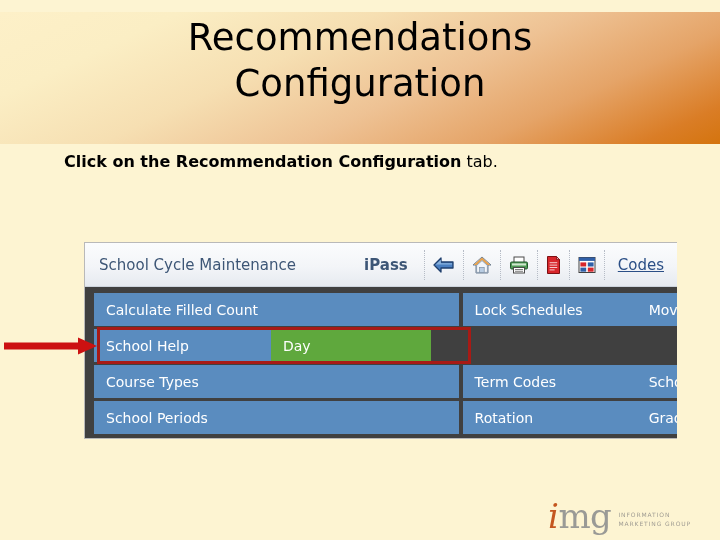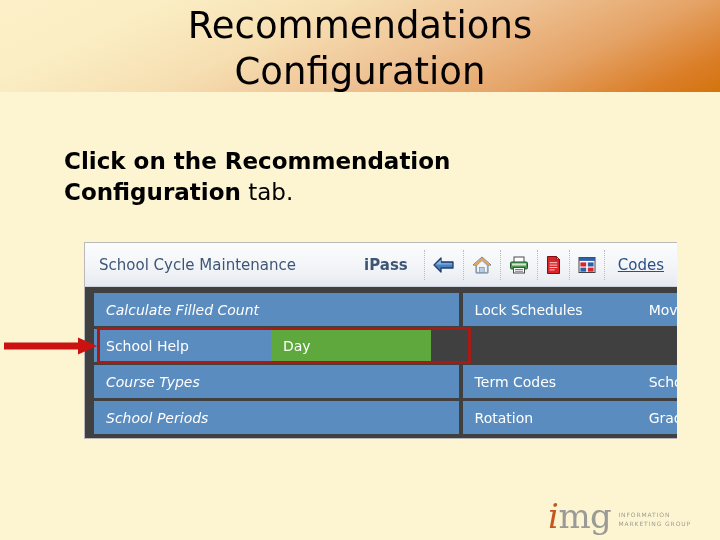--- a/index.html
+++ b/index.html
@@ -11,23 +11,23 @@
     height: 540px;
     background: #fdf4d2;
     font-family: "Liberation Sans", sans-serif;
     overflow: hidden;
     position: relative;
   }
 
   
   #title-banner {
     position: absolute;
-    left: 0; top: 0;
+    left: 0; top: 12px;
     width: 720px;
-    height: 92px;
+    height: 132px;
     background:
       linear-gradient(155deg,
         #fdf0c8 0%,
         #fbeec4 18%,
         #f6dfb2 38%,
         #eec294 58%,
         #e5a468 76%,
         #da7d26 92%,
         #d4740e 100%);
     overflow: hidden;
@@ -45,21 +45,21 @@
     letter-spacing: 0px;
     white-space: pre-line;
   }
 
   
   #instruction {
     position: absolute;
     left: 64px;
     top: 146px;
     width: 520px;
-    font-size: 23px;
+    font-size: 16px;
     line-height: 31px;
     color: #000000;
     font-family: "DejaVu Sans", sans-serif;
   }
   #instruction .strong { font-weight: bold; }
   #instruction .normal { font-weight: normal; }
 
   
   #app-screenshot {
     position: absolute;
@@ -146,21 +146,21 @@
     font-family: "DejaVu Sans", sans-serif;
     display: flex;
     align-items: center;
     padding-left: 12px;
     box-sizing: border-box;
     height: 33px;
     overflow: hidden;
     white-space: nowrap;
   }
   .menu-btn.green { background: #5fa83d; }
-  .col-a { width: 371px; margin-right: 4px; font-style: italic; }
+  .col-a { width: 371px; margin-right: 4px; }
   .col-b { width: 177px; margin-right: 0; }
   .col-c { width: 160px; }
 
   
   #highlight-box {
     position: absolute;
     left: 97px;
     top: 327px;
     width: 374px;
     height: 37px;

